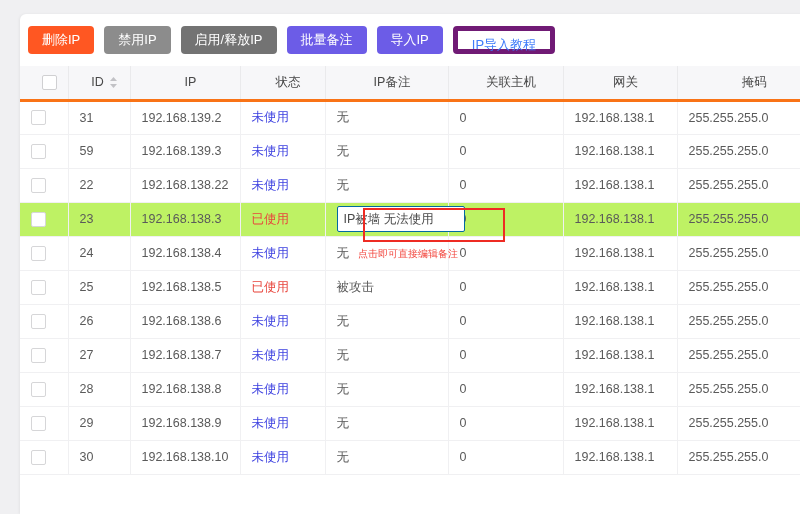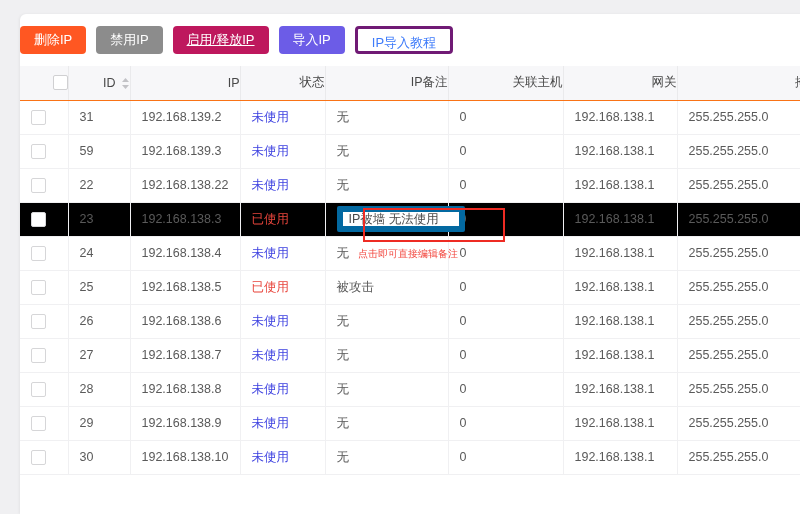--- a/index.html
+++ b/index.html
@@ -24,21 +24,21 @@
     height: 500px;
     background: #ffffff;
     border-top-left-radius: 6px;
     box-shadow: -1px 0 3px rgba(0,0,0,0.05);
     overflow: hidden;
   }
 
   
   #toolbar {
     position: absolute;
-    left: 0;
+    left: 8px;
     top: 12px;
     height: 28px;
     display: flex;
     align-items: center;
     gap: 10px;
   }
   .btn {
     height: 28px;
     line-height: 28px;
     padding: 0 14px;
@@ -46,27 +46,27 @@
     border: none;
     font-size: 13px;
     color: #ffffff;
     cursor: pointer;
     white-space: nowrap;
     font-family: "Liberation Sans", "DejaVu Sans", sans-serif;
     box-sizing: border-box;
   }
   .btn-delete   { background: #ff5722; }
   .btn-disable  { background: #8c8c8c; text-align: center; }
-  .btn-enable   { background: #be185d; text-decoration: underline; }
+  .btn-enable   { background: #737373; }
   .btn-batch    { background: #6c5ce7; }
   .btn-import   { background: #6c5ce7; }
   .btn-tutorial {
     background: #ffffff;
     color: #3e7bfa;
-    border: 3px solid #701a75;
+    border: 5px solid #701a75;
   }
 
   
   #ip-table {
     position: absolute;
     left: 0;
     top: 52px;
     width: 800px;
     border-collapse: collapse;
     table-layout: fixed;
@@ -81,40 +81,40 @@
   #ip-table col.c-host  { width: 115px; }
   #ip-table col.c-gw    { width: 114px; }
   #ip-table col.c-mask  { width: 143px; }
 
   #ip-table thead th {
     background: #f7f7f9;
     height: 34px;
     font-weight: normal;
     font-size: 12.5px;
     color: #484848;
-    text-align: right;
+    text-align: center;
     padding: 0 0 0 11px;
     border-right: 1px solid #eaeaec;
-    border-bottom: 1px solid #f97316;
+    border-bottom: 3px solid #f97316;
     box-sizing: border-box;
     white-space: nowrap;
   }
   #ip-table thead th:last-child { border-right: none; }
 
   #ip-table tbody td {
     height: 34px;
     padding: 0 0 0 11px;
     border-right: 1px solid #f0f0f2;
     border-bottom: 1px solid #f0f0f2;
     box-sizing: border-box;
     white-space: nowrap;
     overflow: visible;
   }
   #ip-table tbody td:last-child { border-right: none; }
-  #ip-table tbody tr.row-hover td { background: #000000; }
+  #ip-table tbody tr.row-hover td { background: #bef264; }
 
   .cb {
     display: inline-block;
     width: 15px;
     height: 15px;
     border: 1px solid #d6d6d8;
     border-radius: 2px;
     background: #ffffff;
     vertical-align: middle;
     cursor: pointer;
@@ -145,21 +145,21 @@
   
   .note-edit-wrap {
     position: relative;
     display: inline-block;
   }
   .note-input {
     width: 128px;
     height: 26px;
     line-height: 24px;
     box-sizing: border-box;
-    border: 6px solid #0369a1;
+    border: 1px solid #0369a1;
     border-radius: 2px;
     background: #ffffff;
     font-size: 12.5px;
     color: #4a4a4a;
     padding: 0 6px;
     outline: none;
     font-family: "Liberation Sans", "DejaVu Sans", sans-serif;
   }
 
   
@@ -177,20 +177,21 @@
 </style>
 </head>
 <body>
 
 <div id="card">
 
   <div id="toolbar">
     <button class="btn btn-delete">删除IP</button>
     <button class="btn btn-disable">禁用IP</button>
     <button class="btn btn-enable">启用/释放IP</button>
+    <button class="btn btn-batch">批量备注</button>
     <button class="btn btn-import">导入IP</button>
     <button class="btn btn-tutorial">IP导入教程</button>
   </div>
 
   <table id="ip-table">
     <colgroup>
       <col class="c-check">
         <col class="c-id">
         <col class="c-ip">
         <col class="c-state">

